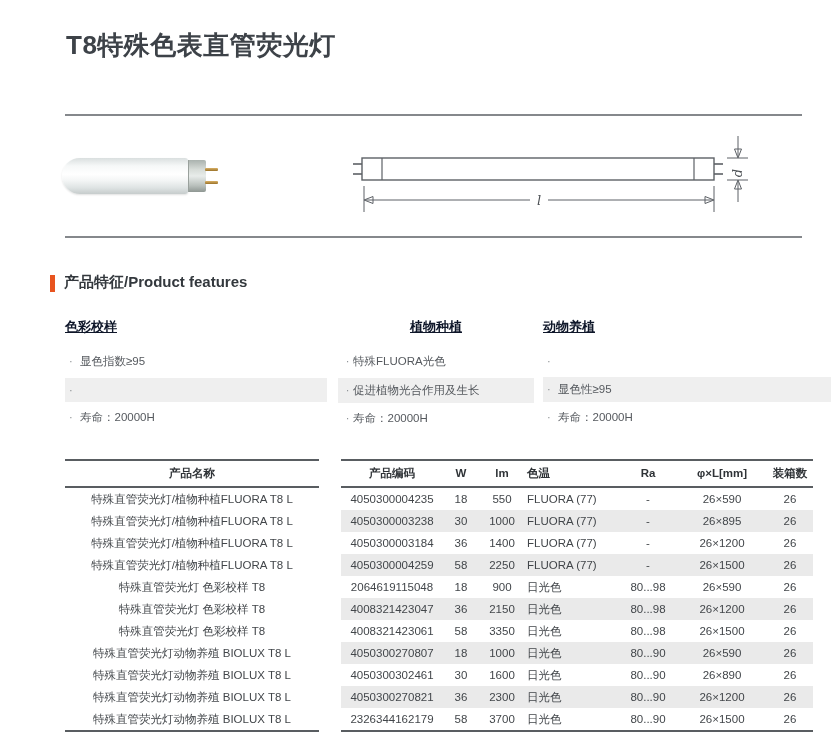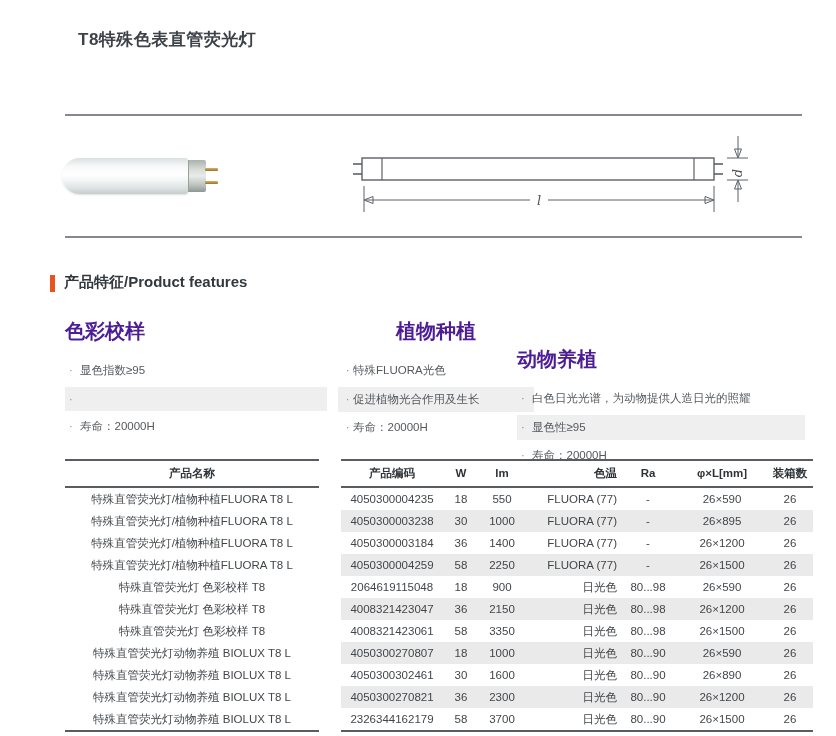--- a/index.html
+++ b/index.html
@@ -1,20 +1,20 @@
 <!DOCTYPE html>
 <html><head>
 <meta charset="utf-8">
 <style>
   html,body { margin:0; padding:0; background:#ffffff; }
   body { font-family:"Liberation Sans","DejaVu Sans",sans-serif; }
   .page { position:relative; width:836px; height:736px; background:#ffffff; overflow:hidden; }
 
   
-  .title { position:absolute; left:66px; top:28px; font-size:17px; font-weight:bold; color:#3d4248; letter-spacing:0.5px;margin-left:12px; }
+  .title { position:absolute; left:66px; top:28px; font-size:26px; font-weight:bold; color:#3d4248; letter-spacing:0.5px; }
 
   
   .rule { position:absolute; left:65px; width:737px; height:2px; background:#85888c; }
   .rule.r1 { top:114px; }
   .rule.r2 { top:236px; }
 
   
   .photo { position:absolute; left:62px; top:156px; width:160px; height:40px; }
   .tube-body { position:absolute; left:0; top:2px; width:126px; height:36px;
     border-radius:18px 3px 3px 18px;
@@ -33,38 +33,38 @@
 
   
   .section-head { position:absolute; left:50px; top:273px; display:flex; align-items:flex-end; }
   .accent-bar { width:5px; height:17px; background:#e8541f; margin-right:9px; }
   .section-title { font-size:15px; font-weight:bold; color:#33383d; }
 
   
   .feature-col { position:absolute; top:318px; }
   .feature-col.c1 { left:65px; width:262px; }
   .feature-col.c2 { left:338px; width:196px;text-align:center; }
-  .feature-col.c3 { left:517px; width:288px;margin-top:28px; }
-  .feature-heading { font-size:20px; font-weight:bold; color:#4c1d95; margin-bottom:13px; }
+  .feature-col.c3 { left:543px; width:288px; }
+  .feature-heading { font-size:13px; font-weight:bold; color:#0f172a; margin-bottom:13px;text-decoration:underline; }
   .bullet { display:flex; align-items:flex-start; font-size:11.5px; color:#55595e; padding:5px 6px 5px 4px; margin-bottom:3px; line-height:1.35; }
   .bullet .dot { width:11px; color:#8b8f93; flex:0 0 11px; font-size:11px; }
   .bullet.hl { background:#efefef; }
 
   
   .spec-table { position:absolute; left:65px; top:459px; border-collapse:collapse; table-layout:fixed; }
   .spec-table th, .spec-table td { padding:0 2px; font-size:11.5px; color:#42464a; height:22px; line-height:1.1; overflow:hidden; white-space:nowrap; }
   .spec-table th { font-weight:bold; color:#2f3337; height:25px;
     border-top:2px solid #595d61; border-bottom:2px solid #595d61; }
   .spec-table th.gap, .spec-table td.gap { border:none; background:#fff !important; }
   .spec-table tbody tr:nth-child(even) td.rb { background:#eaeaea; }
   .spec-table tbody tr:last-child td:not(.gap) { border-bottom:2.5px solid #595d61; }
   .cell-name { text-align:center; }
   th.cell-name { text-align:center; }
   .cell-code, .cell-w, .cell-lm, .cell-ra, .cell-size, .cell-qty { text-align:center; }
-  .cell-ct { text-align:right; }
+  .cell-ct { text-align:left; }
 </style>
 </head>
 <body>
 
 <div class="page">
 
   <div class="title">T8特殊色表直管荧光灯</div>
 
   <div class="rule r1"></div>
 
@@ -139,21 +139,20 @@
     <div class="bullet">
         <span class="dot">·</span>
         <span>寿命：20000H</span>
       </div>
   </div>
 
   <div class="feature-col c3">
     <div class="feature-heading">动物养植</div>
     <div class="bullet">
         <span class="dot">·</span>
-        <span>白色日光光谱，为动物提供人造日光的照耀</span>
       </div>
     <div class="bullet hl">
         <span class="dot">·</span>
         <span>显色性≥95</span>
       </div>
     <div class="bullet">
         <span class="dot">·</span>
         <span>寿命：20000H</span>
       </div>
   </div>

